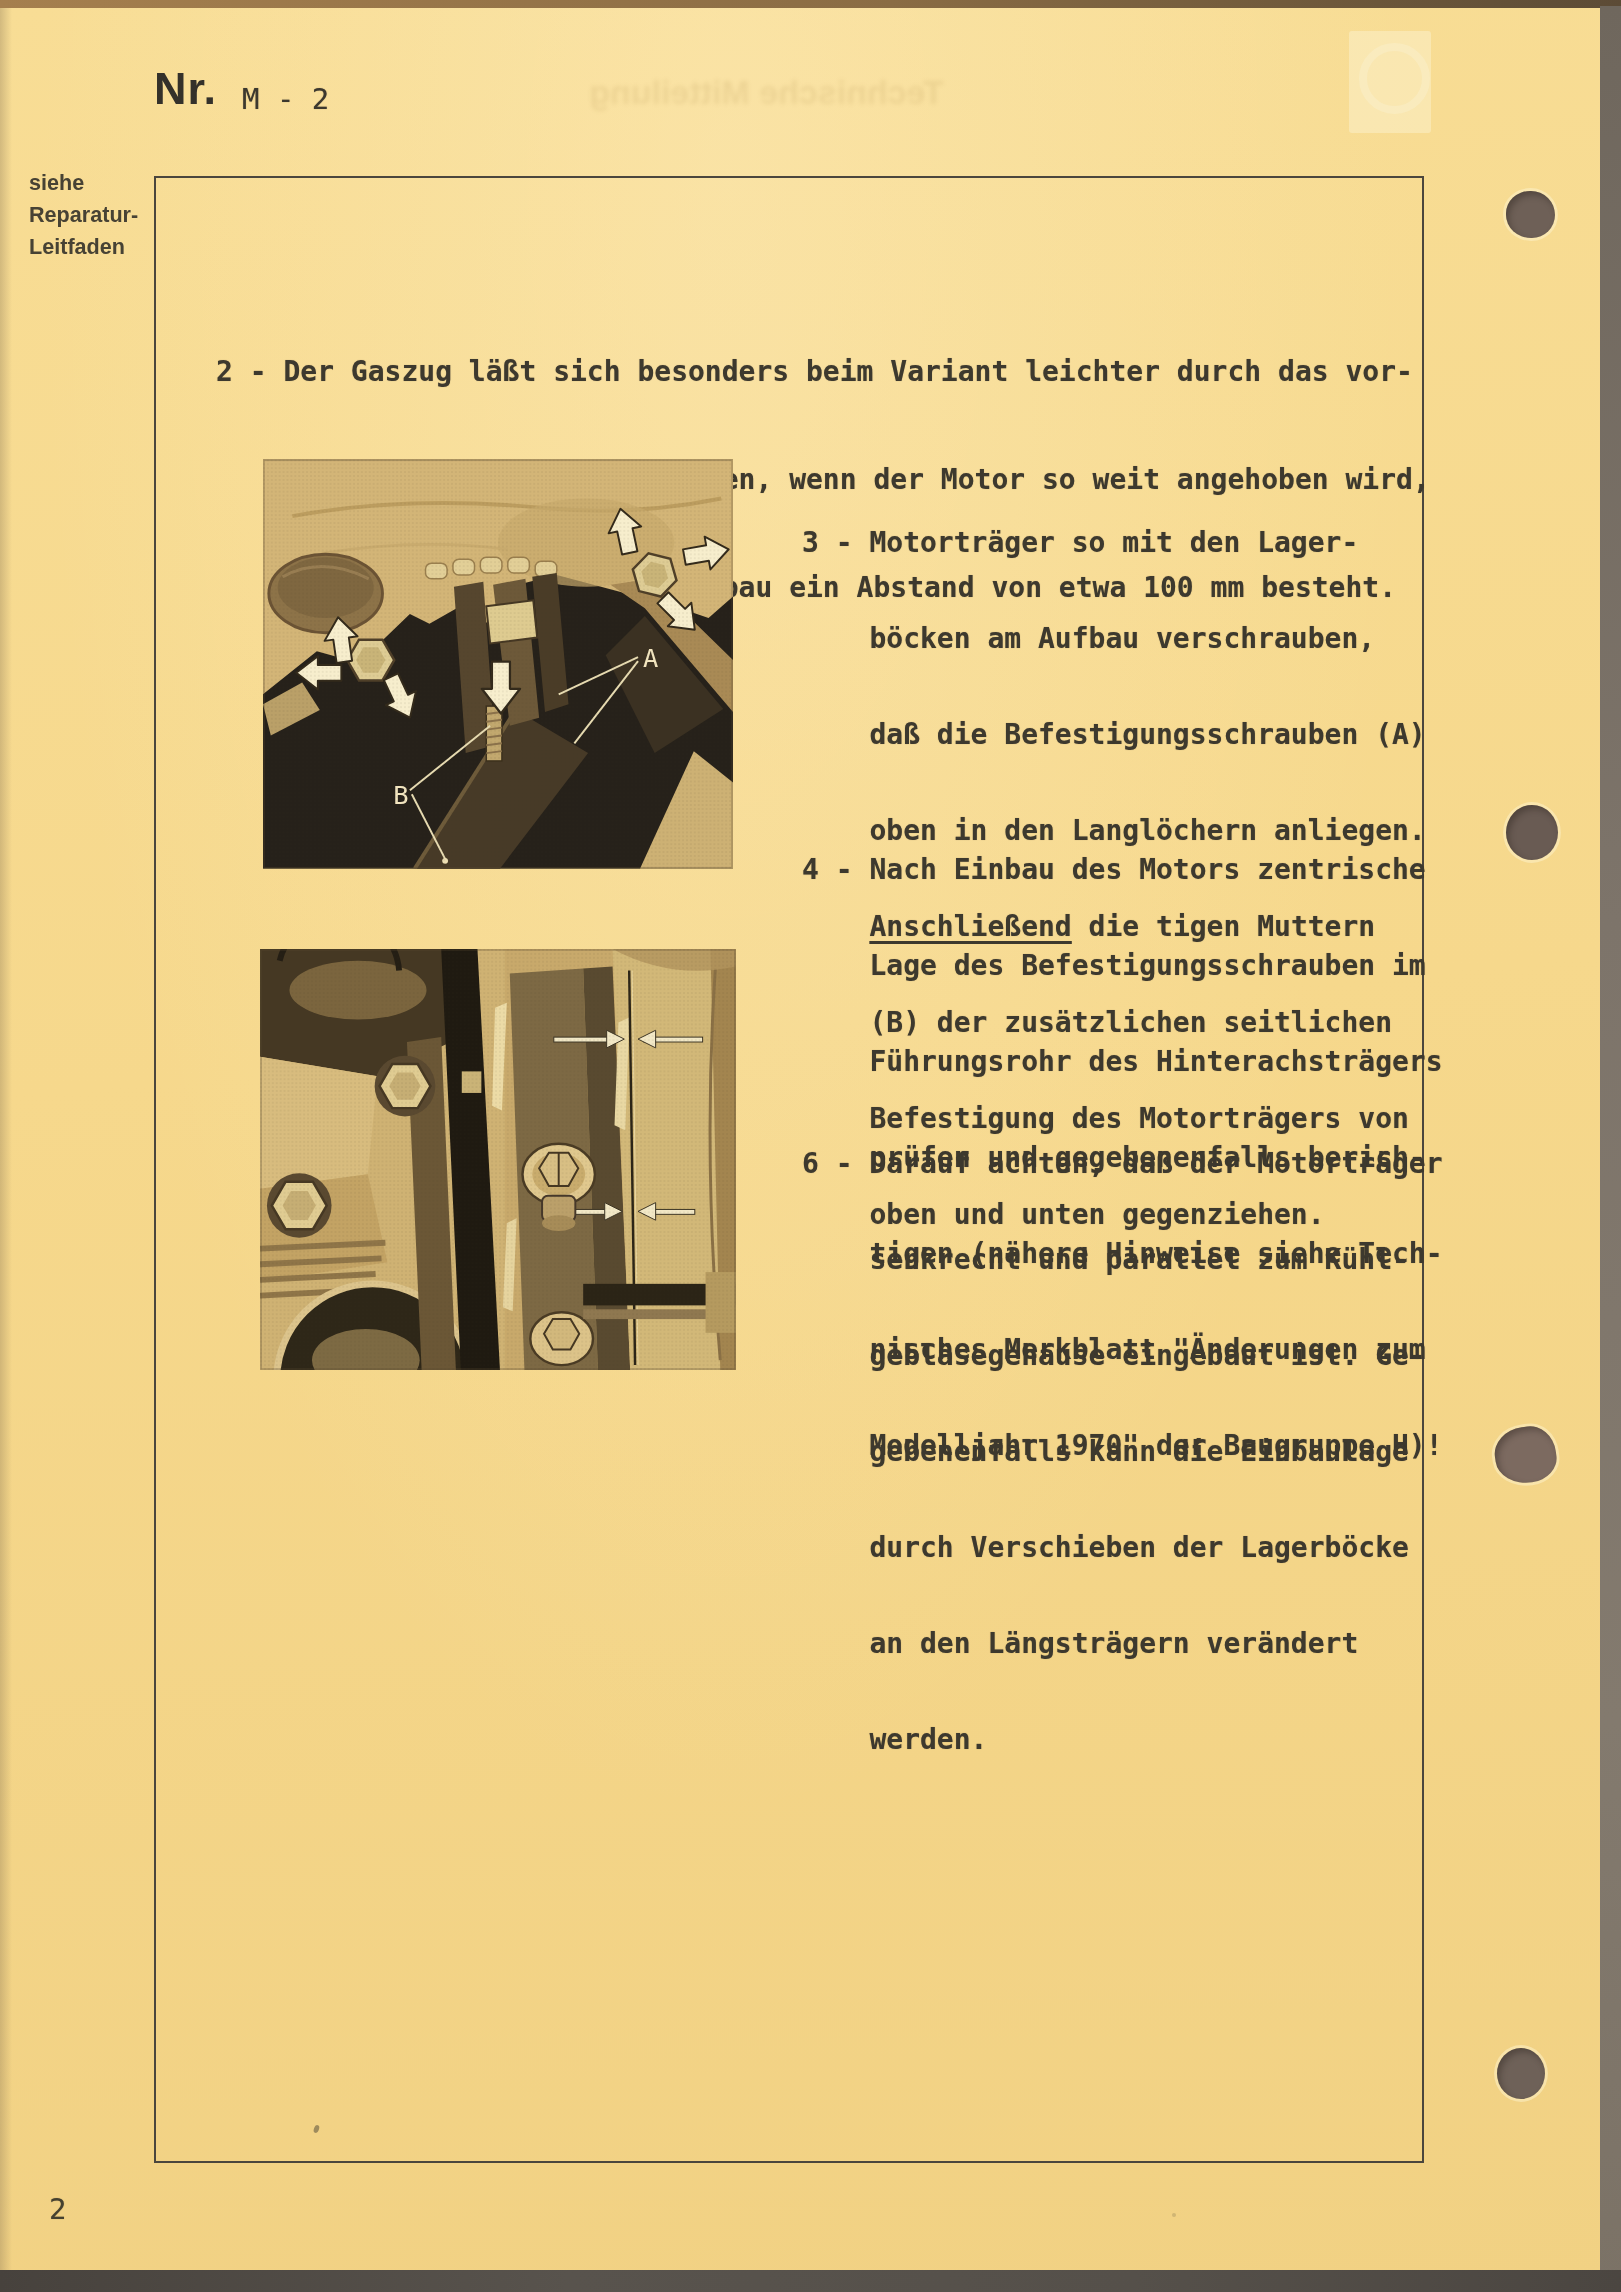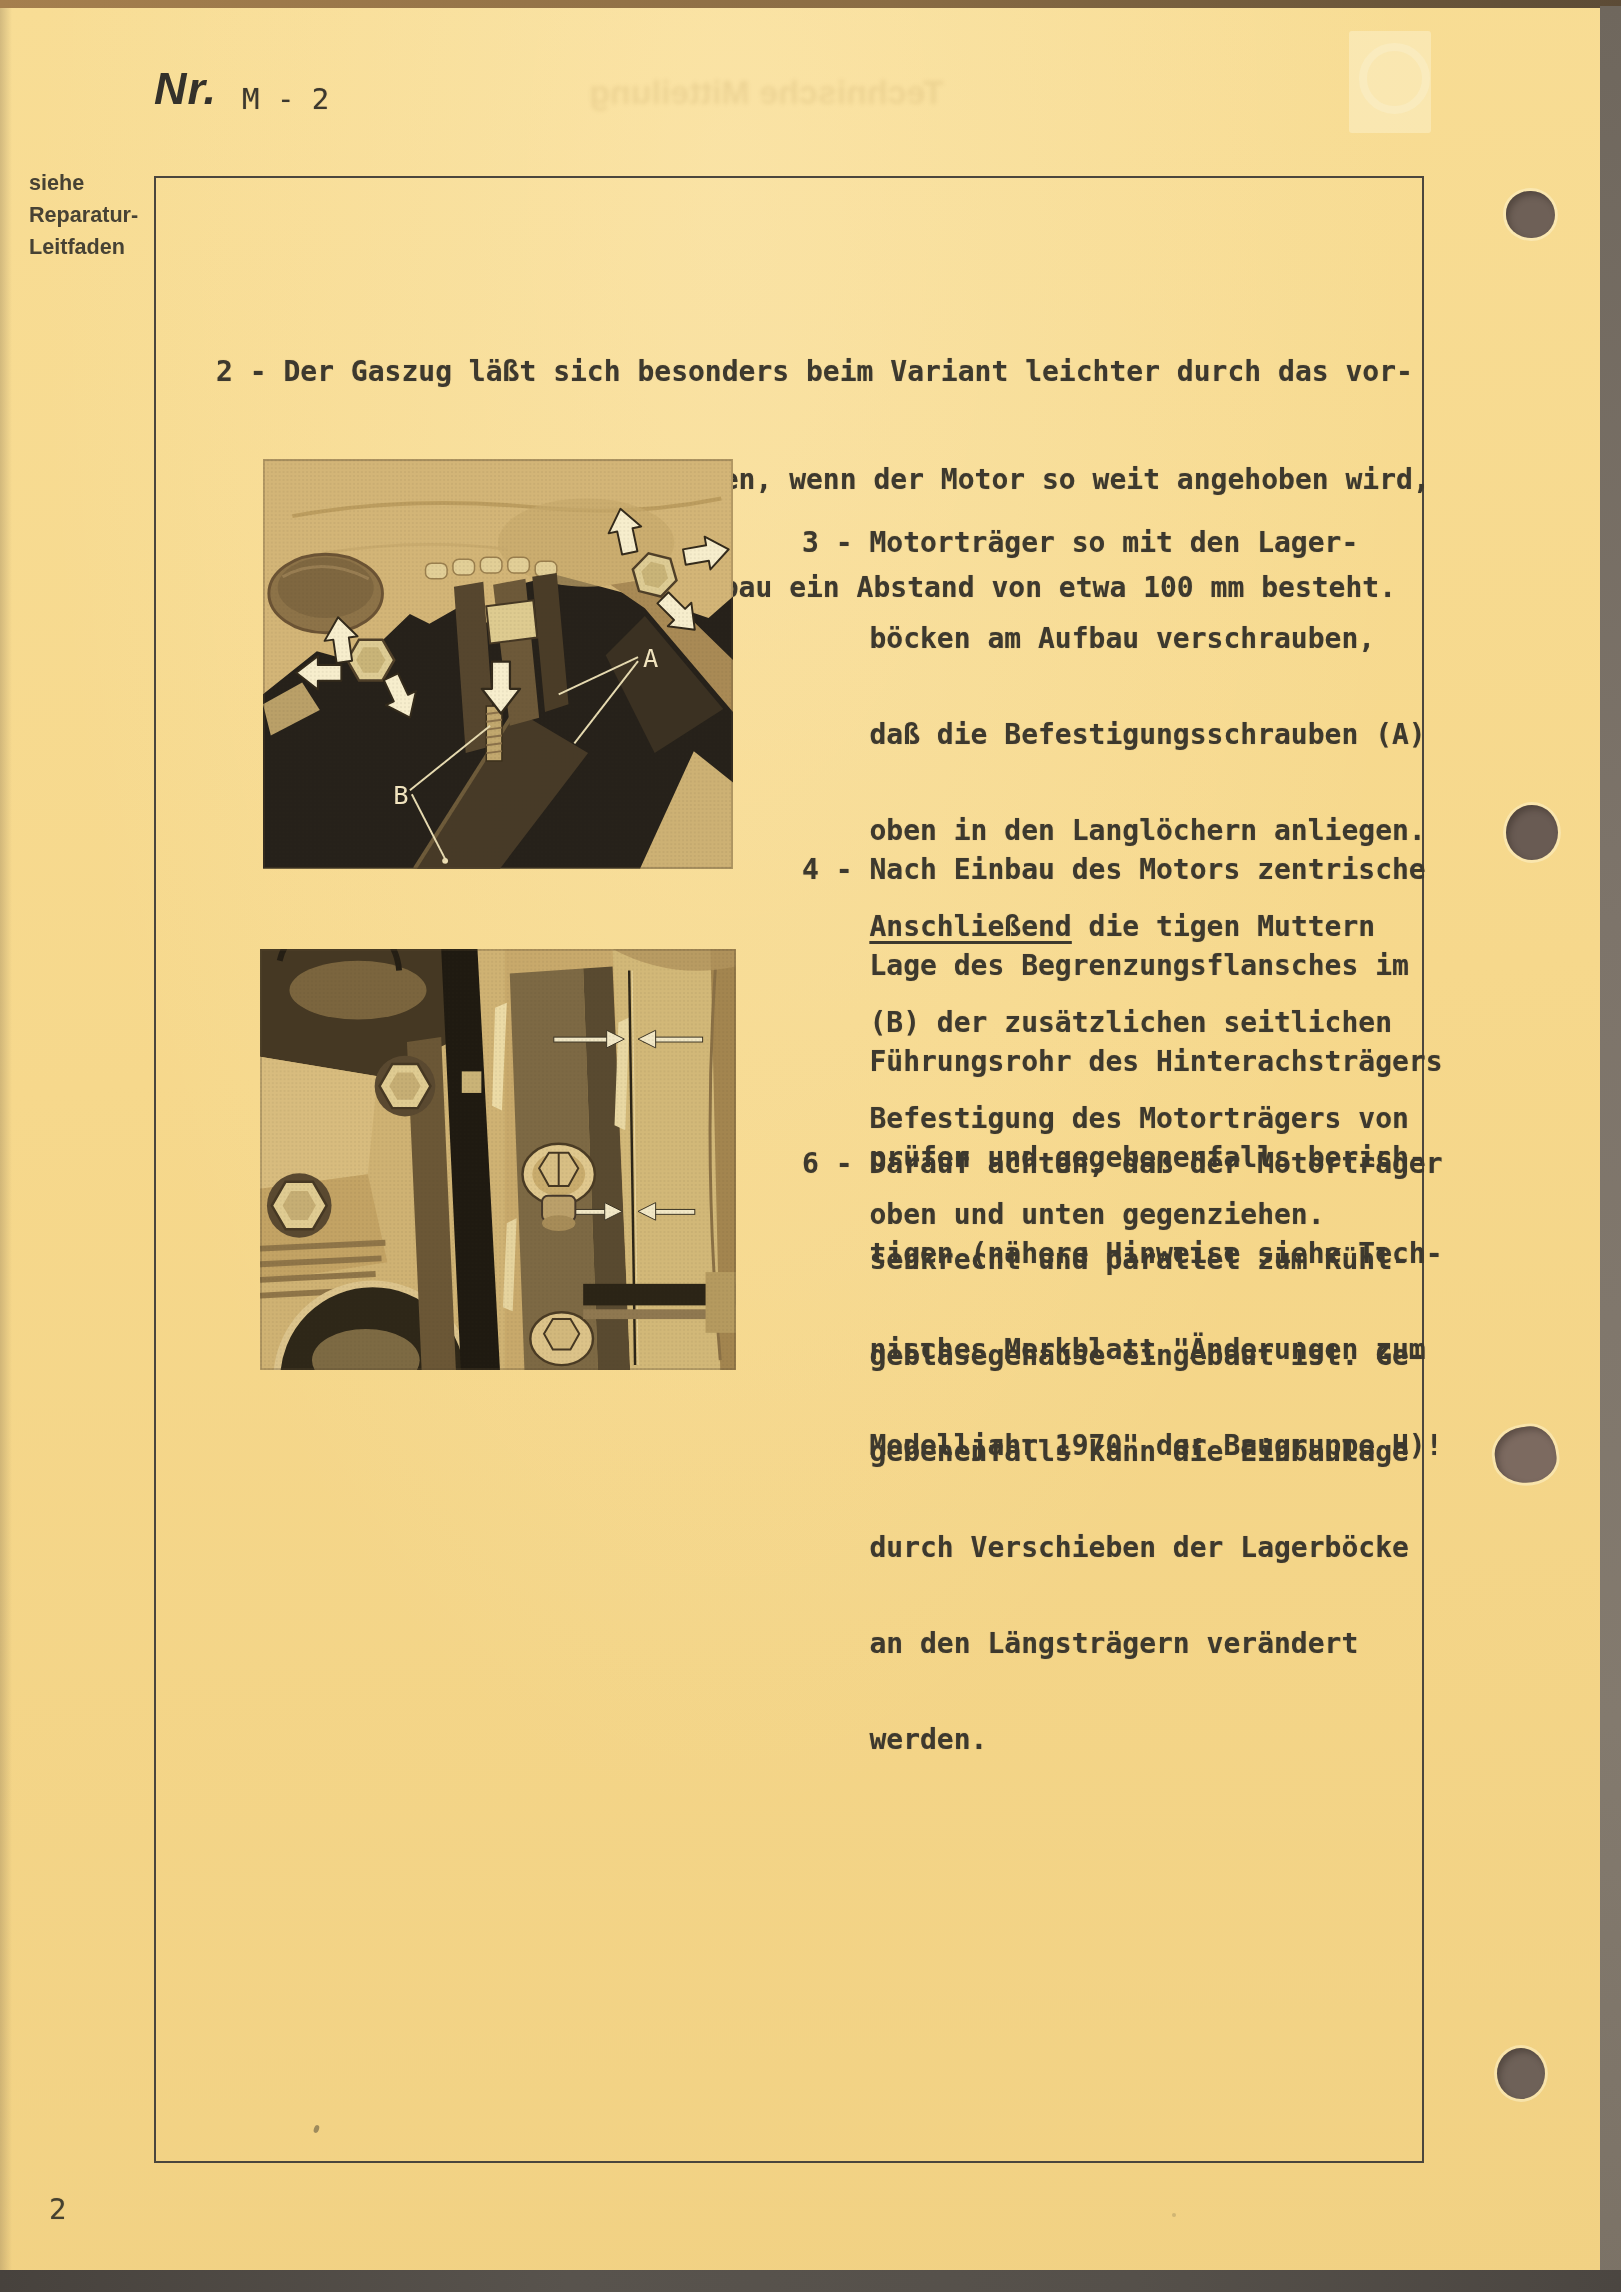--- a/index.html
+++ b/index.html
@@ -22,21 +22,21 @@
   
   .ghost-title{position:absolute;left:502px;top:73px;width:529px;
     font-family:"Liberation Sans",sans-serif;font-weight:bold;font-size:34px;
     color:#a5823f;opacity:0.14;filter:blur(2px);transform:scaleX(-1);text-align:center;}
   .ghost-logo{position:absolute;left:1349px;top:31px;width:82px;height:102px;
     background:rgba(253,247,219,0.40);border-radius:2.9px;}
   .ghost-logo .circ{position:absolute;left:9.8px;top:11.8px;width:55px;height:55px;border-radius:50%;
     border:8.8px solid rgba(249,238,200,0.55);}
   
   .nr-label{position:absolute;left:154px;top:63px;
-    font-family:"Liberation Sans",sans-serif;font-weight:bold;font-size:45px;color:#34312a;letter-spacing:1px;font-style:italic;}
+    font-family:"Liberation Sans",sans-serif;font-weight:bold;font-size:45px;color:#34312a;letter-spacing:1px;}
   .nr-value{position:absolute;left:242px;top:82px;font-size:29px;color:#3c382e;text-shadow:0 0 1px rgba(60,50,40,0.45);}
   .margin-note{position:absolute;left:29px;top:167px;
     font-family:"Liberation Sans",sans-serif;font-weight:bold;font-size:21.6px;line-height:32px;color:#474234;}
   
   .frame{position:absolute;left:154px;top:176px;width:1266px;height:1983px;
     border:2px solid #4b463d;}
   
   .typeblock{position:absolute;font-size:28px;line-height:32px;color:#3d392e;
     white-space:pre;text-shadow:0 0 1px rgba(60,50,40,0.40);font-weight:bold;}
   .intro{line-height:36px;}
@@ -246,21 +246,21 @@
     <div>    daß die Befestigungsschrauben (A)</div>
     <div>    oben in den Langlöchern anliegen.</div>
     <div><span>    </span><span class="ul">Anschließend</span><span> die tigen Muttern</span></div>
     <div>    (B) der zusätzlichen seitlichen</div>
     <div>    Befestigung des Motorträgers von</div>
     <div>    oben und unten gegenziehen.</div>
   </div>
 
   <div class="typeblock" style="left:802px;top:790px;">
     <div>4 - Nach Einbau des Motors zentrische</div>
-    <div>    Lage des Begrenzungsflansches im</div>
+    <div>    Lage des Befestigungsschrauben im</div>
     <div>    Führungsrohr des Hinterachsträgers</div>
     <div>    prüfen und gegebenenfalls berich-</div>
     <div>    tigen (nähere Hinweise siehe Tech-</div>
     <div>    nisches Merkblatt "Änderungen zum</div>
     <div>    Modelljahr 1970" der Baugruppe H)!</div>
   </div>
 
   <div class="typeblock" style="left:802px;top:1084px;">
     <div>6 - Darauf achten, daß der Motorträger</div>
     <div>    senkrecht und parallel zum Kühl-</div>

